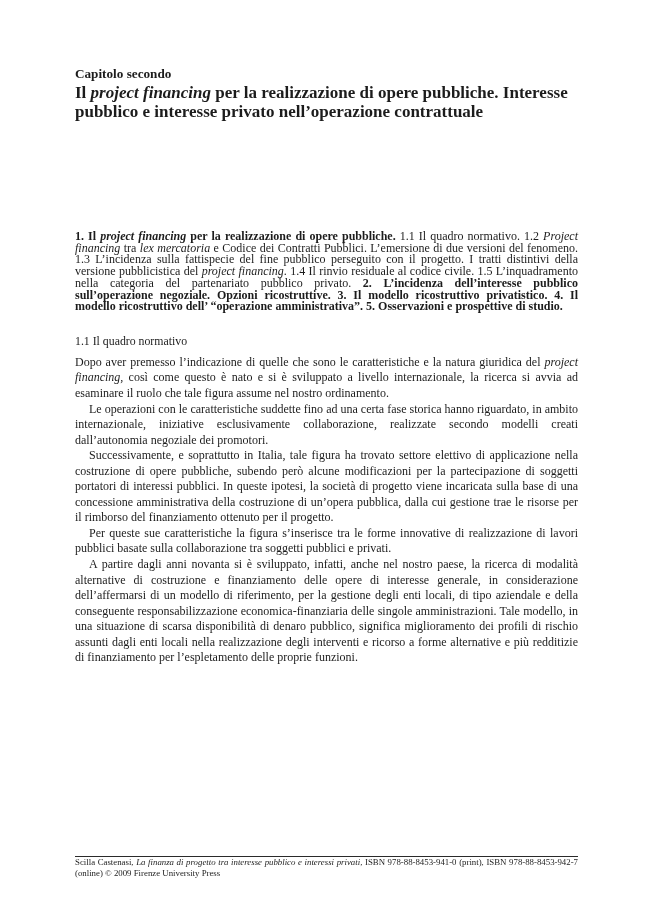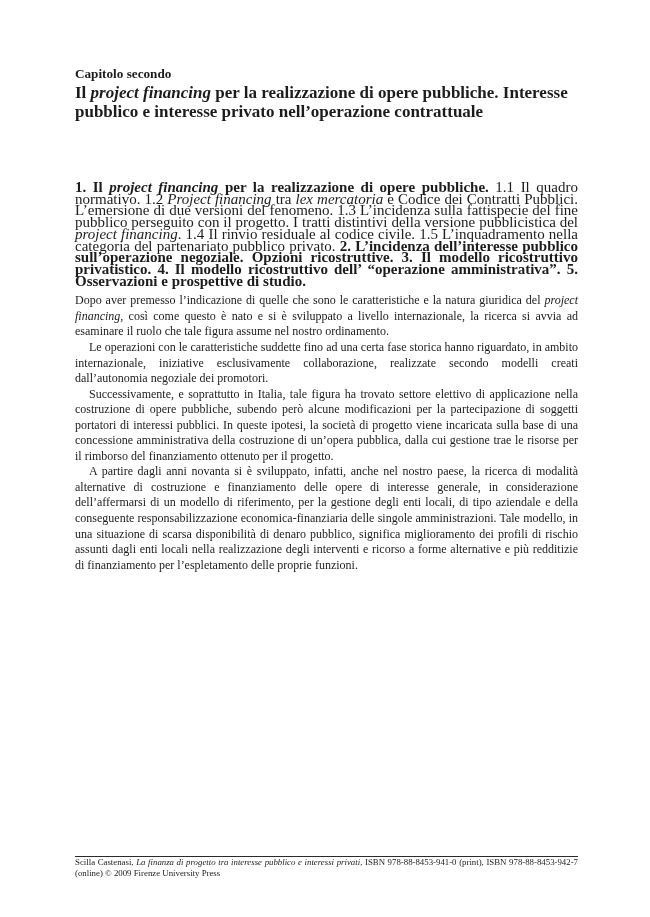--- a/index.html
+++ b/index.html
@@ -28,22 +28,22 @@
     font-weight: bold;
     line-height: 19px;
   }
   .chapter-title {
     font-size: 17px;
     font-weight: bold;
     line-height: 19px;
     margin: 0;
   }
   .abstract {
-    margin-top: 61px;
-    font-size: 15px;
+    margin-top: 110px;
+    font-size: 12px;
     line-height: 11.7px;
     text-align: justify;
   }
   .section-heading {
     margin-top: 31px;
     font-size: 11.8px;
     line-height: 15px;
     font-weight: normal;
   }
   .subsection-heading {
@@ -81,24 +81,26 @@
 <div class="page">
   <div class="content">
 
     <div class="chapter-label">Capitolo secondo</div>
 
     <h1 class="chapter-title"><span>Il </span><span style="font-style: italic;">project financing</span><span> per la realizzazione di opere pubbliche. Interesse pubblico e interesse privato nell’operazione contrattuale</span></h1>
 
     <div class="abstract"><span style="font-weight: bold;">1. Il </span><span style="font-style: italic; font-weight: bold;">project financing</span><span style="font-weight: bold;"> per la realizzazione di opere pubbliche.</span><span> 1.1 Il quadro normativo. 1.2 </span><span style="font-style: italic;">Project financing</span><span> tra </span><span style="font-style: italic;">lex mercatoria</span><span> e Codice dei Contratti Pubblici. L’emersione di due versioni del fenomeno. 1.3 L’incidenza sulla fattispecie del fine pubblico perseguito con il progetto. I tratti distintivi della versione pubblicistica del </span><span style="font-style: italic;">project financing</span><span>. 1.4 Il rinvio residuale al codice civile. 1.5 L’inquadramento nella categoria del partenariato pubblico privato. </span><span style="font-weight: bold;">2. L’incidenza dell’interesse pubblico sull’operazione negoziale. Opzioni ricostruttive. 3. Il modello ricostruttivo privatistico. 4. Il modello ricostruttivo dell’ “operazione amministrativa”. 5. Osservazioni e prospettive di studio.</span></div>
 
 
+    <div class="subsection-heading">1.1 Il quadro normativo</div>
 
     <div class="body-text">
       <p><span>Dopo aver premesso l’indicazione di quelle che sono le caratteristiche e la natura giuridica del </span><span style="font-style: italic;">project financing</span><span>, così come questo è nato e si è sviluppato a livello internazionale, la ricerca si avvia ad esaminare il ruolo che tale figura assume nel nostro ordinamento.</span></p>
       <p class="ind"><span>Le operazioni con le caratteristiche suddette fino ad una certa fase storica hanno riguardato, in ambito internazionale, iniziative esclusivamente collaborazione, realizzate secondo modelli creati dall’autonomia negoziale dei promotori.</span></p>
       <p class="ind"><span>Successivamente, e soprattutto in Italia, tale figura ha trovato settore elettivo di applicazione nella costruzione di opere pubbliche, subendo però alcune modificazioni per la partecipazione di soggetti portatori di interessi pubblici. In queste ipotesi, la società di progetto viene incaricata sulla base di una concessione amministrativa della costruzione di un’opera pubblica, dalla cui gestione trae le risorse per il rimborso del finanziamento ottenuto per il progetto.</span></p>
+      <p class="ind"><span>Per queste sue caratteristiche la figura s’inserisce tra le forme innovative di realizzazione di lavori pubblici basate sulla collaborazione tra soggetti pubblici e privati.</span></p>
       <p class="ind"><span>A partire dagli anni novanta si è sviluppato, infatti, anche nel nostro paese, la ricerca di modalità alternative di costruzione e finanziamento delle opere di interesse generale, in considerazione dell’affermarsi di un modello di riferimento, per la gestione degli enti locali, di tipo aziendale e della conseguente responsabilizzazione economica-finanziaria delle singole amministrazioni. Tale modello, in una situazione di scarsa disponibilità di denaro pubblico, significa miglioramento dei profili di rischio assunti dagli enti locali nella realizzazione degli interventi e ricorso a forme alternative e più redditizie di finanziamento per l’espletamento delle proprie funzioni.</span></p>
     </div>
 
   </div>
 
   <div class="footer"><span>Scilla Castenasi, </span><span style="font-style: italic;">La finanza di progetto tra interesse pubblico e interessi privati</span><span>, ISBN  978-88-8453-941-0  (print), ISBN  978-88-8453-942-7  (online) © 2009 Firenze University Press</span></div>
 </div>
 
 </body></html>

